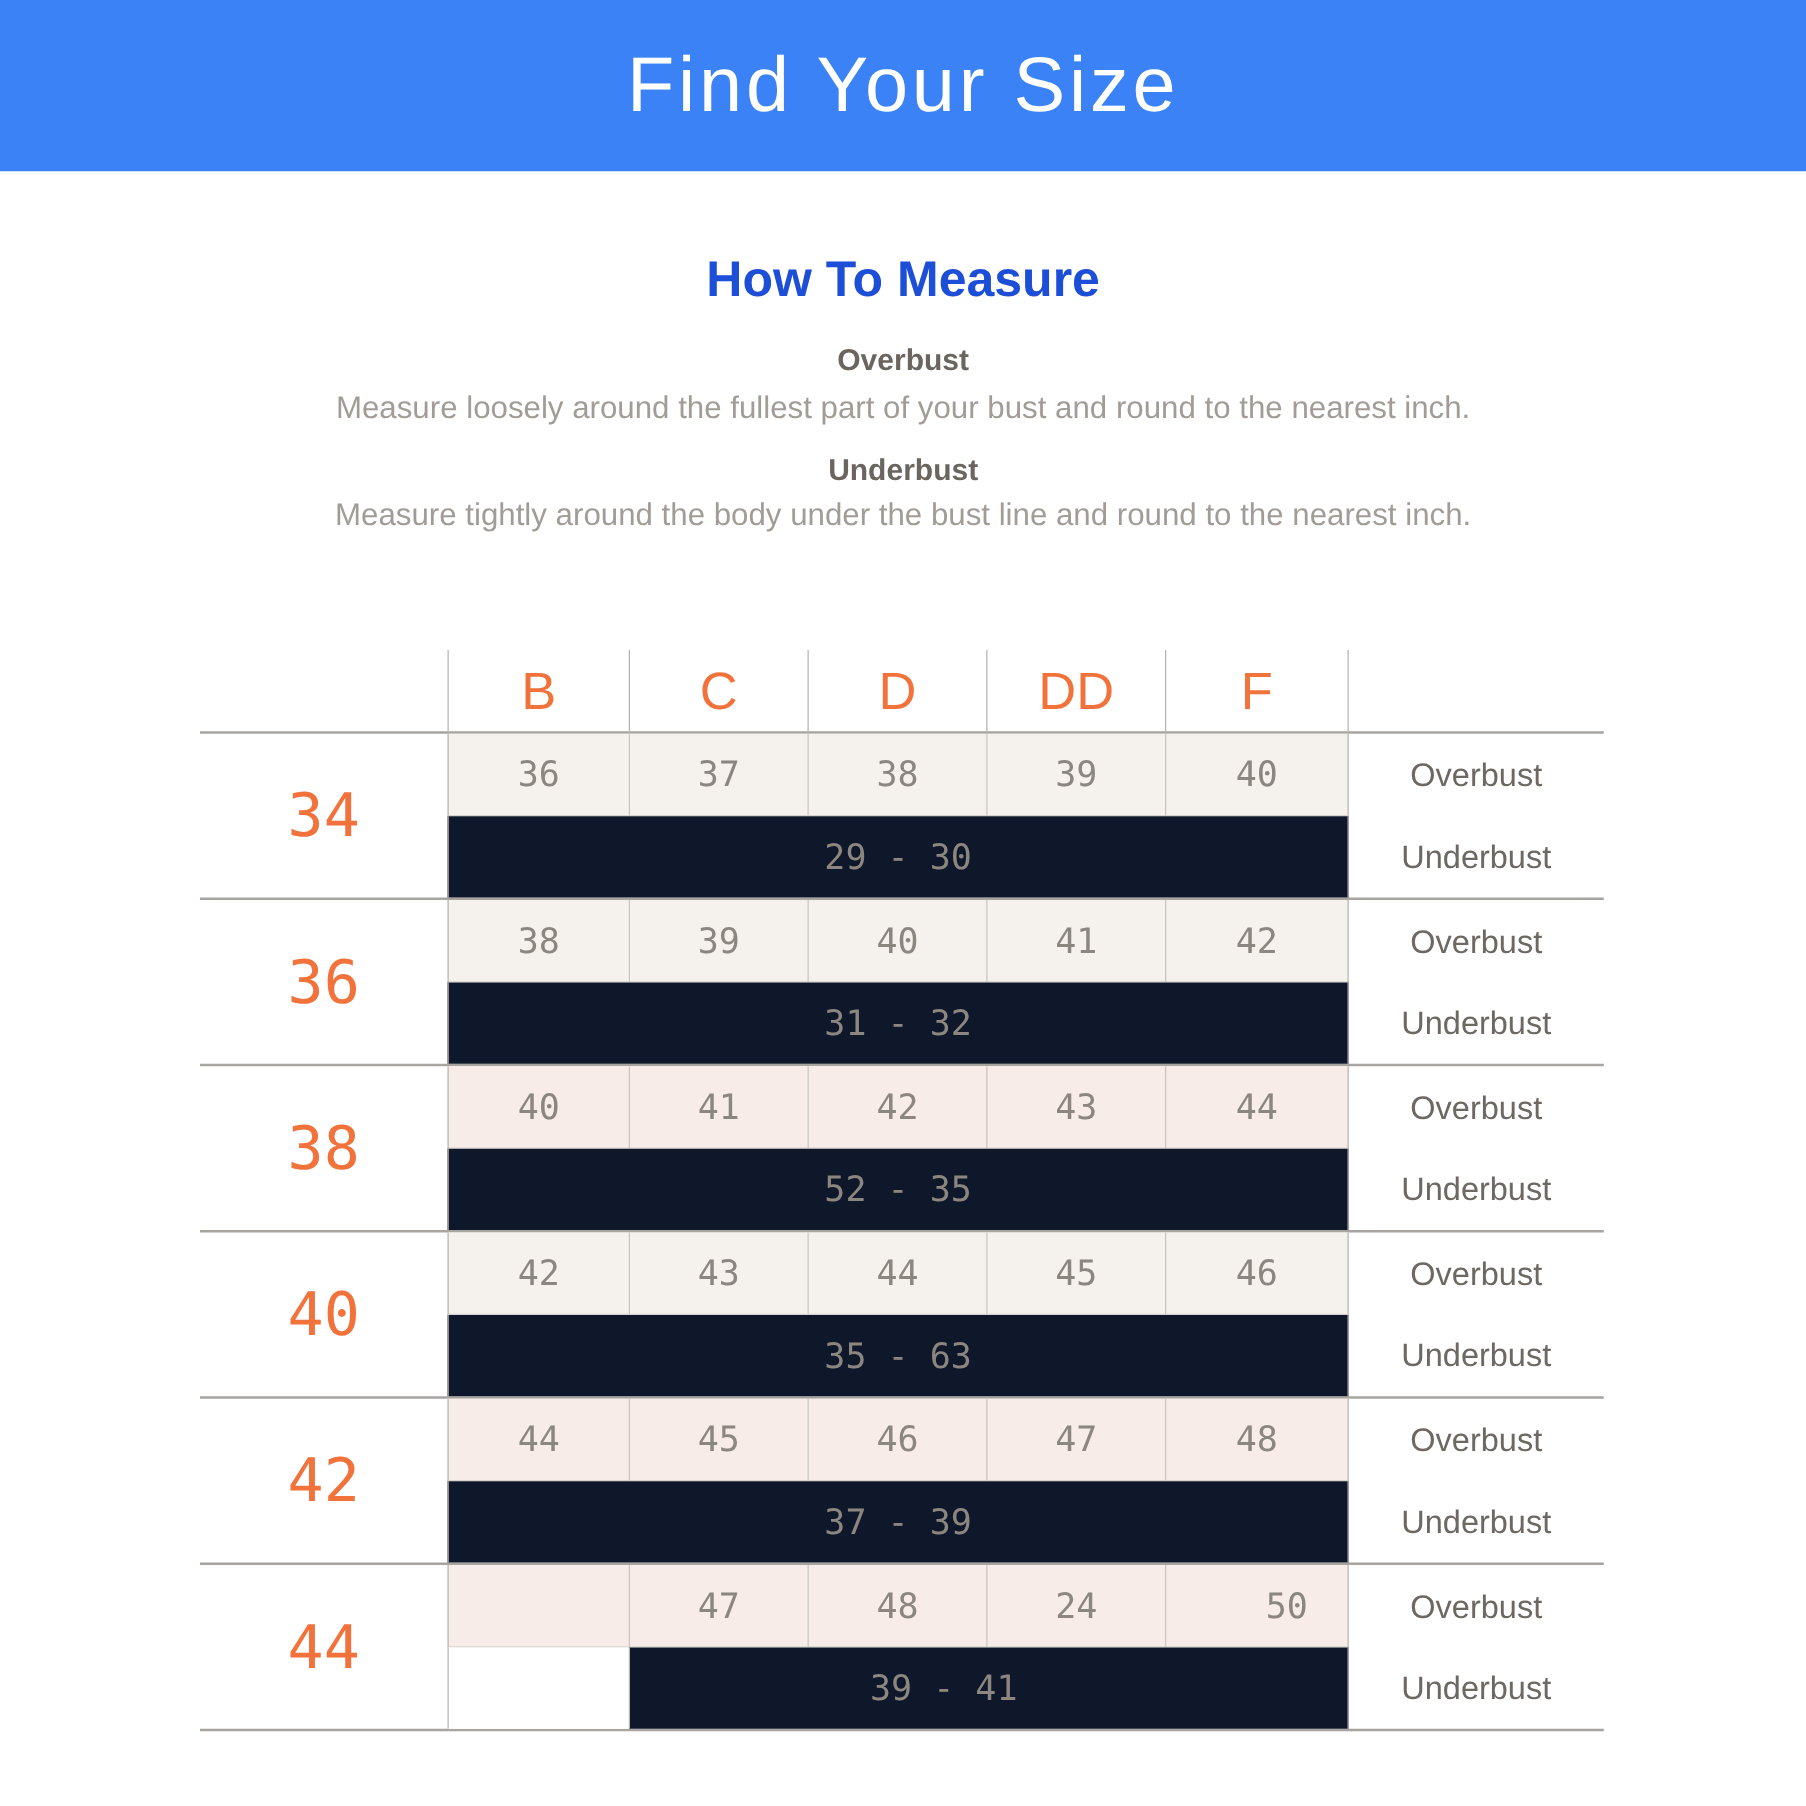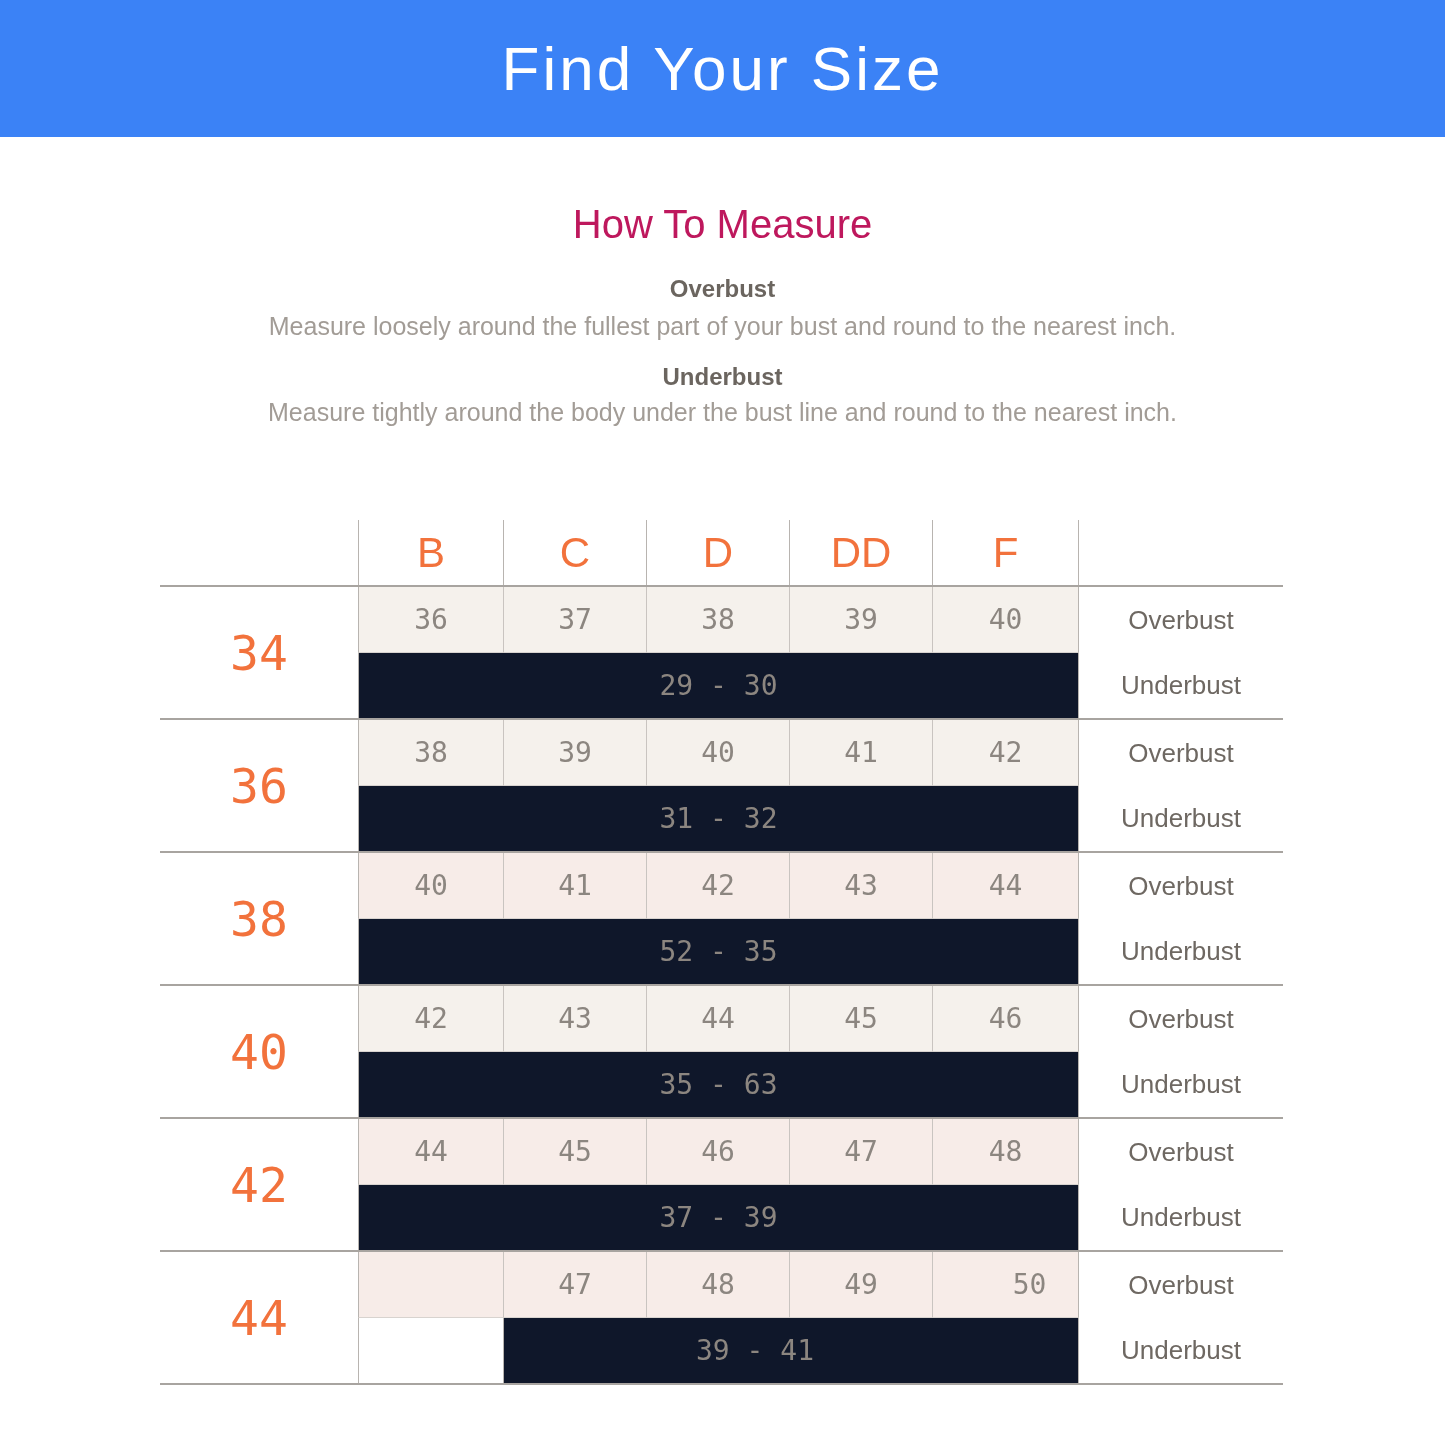--- a/index.html
+++ b/index.html
@@ -33,23 +33,23 @@
     font-weight: 400;
     letter-spacing: 3px;
   }
 
   
   .htm-title {
     position: absolute;
     top: 200px; left: 0;
     width: 100%;
     text-align: center;
-    color: #be185d;
+    color: #1d4ed8;
     font-size: 40px;
-    font-weight: 400;
+    font-weight: 700;
     line-height: 48px;
   }
   .m-head {
     position: absolute;
     left: 0;
     width: 100%;
     text-align: center;
     color: #6b655f;
     font-size: 24px;
     font-weight: 700;
@@ -242,21 +242,21 @@
           <div class="ub-cell">37 - 39</div>
         </div>
 <div class="sep"></div>
   <div class="grid7 size-row">
     <div class="band-label">44</div>
     <div class="legend ob">Overbust</div>
     <div class="legend ub">Underbust</div>
   <div class="ob-cell tint-pink first" style="grid-column: 2;"></div>
           <div class="ob-cell tint-pink" style="grid-column: 3;">47</div>
           <div class="ob-cell tint-pink" style="grid-column: 4;">48</div>
-          <div class="ob-cell tint-pink" style="grid-column: 5;">49</div>
+          <div class="ob-cell tint-pink" style="grid-column: 5;">24</div>
           <div class="ob-cell tint-pink last" style="grid-column: 6; padding-left: 48px;">50</div>
           <div class="ub-cell span-cf">39 - 41</div>
           <div class="ub-spacer"></div>
         </div>
 <div class="sep"></div>
       </div>
   </div>
 
 </div>
 

